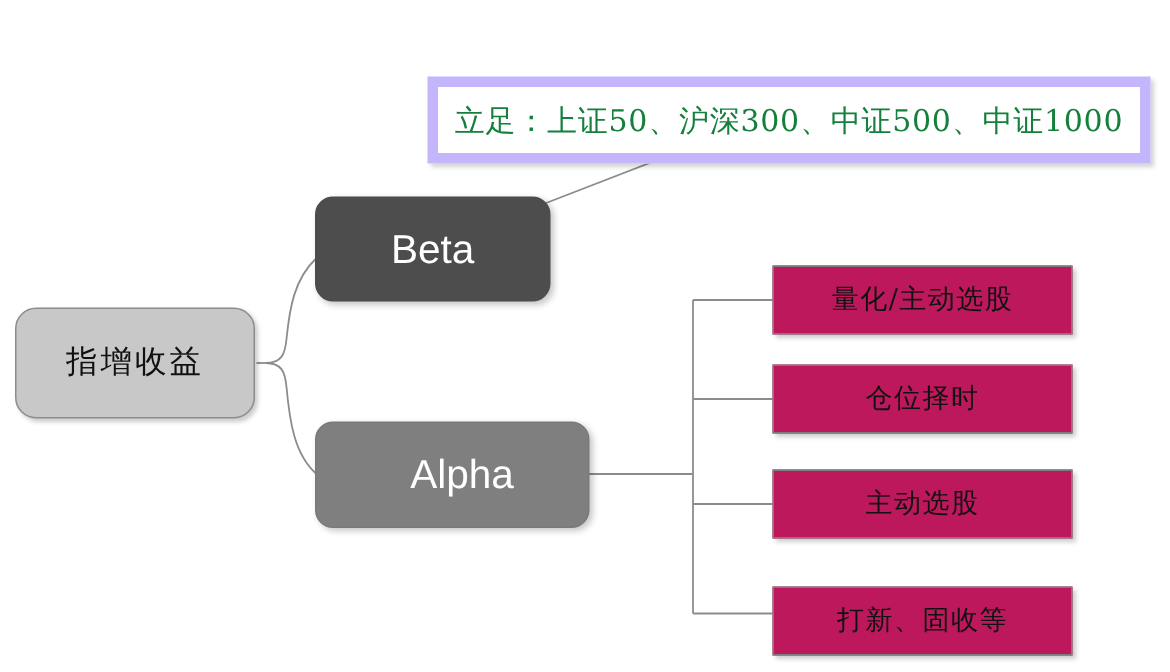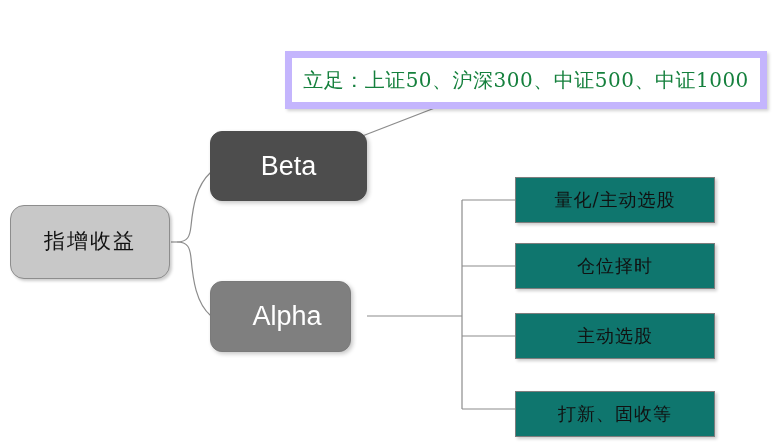--- a/index.html
+++ b/index.html
@@ -78,37 +78,37 @@
     border-radius: 12px;
     box-shadow: 2px 2px 4px rgba(0,0,0,0.22);
     font-size: 27px;
     color: #ffffff;
   }
 
   
   .alpha-node {
     left: 210px;
     top: 281px;
-    width: 141px;
+    width: 183px;
     height: 71px;
     background: #7f7f7f;
     border: 1px solid #7a7a7a;
     border-radius: 12px;
     box-shadow: 2px 2px 4px rgba(0,0,0,0.22);
     font-size: 27px;
     color: #ffffff;
     padding-left: 13px;
   }
 
   
   .leaf-node {
     left: 515px;
     width: 200px;
     height: 46px;
-    background: #0f766e;
+    background: #be185d;
     border: 1px solid #7d7d7d;
     box-shadow: 2px 2px 3px rgba(0,0,0,0.20);
     font-family: "DejaVu Serif", "Liberation Serif", serif;
     font-size: 18px;
     color: #111111;
     letter-spacing: 1px;
   }
   .leaf-1 { top: 177px; }
   .leaf-2 { top: 243px; }
   .leaf-3 { top: 313px; }

